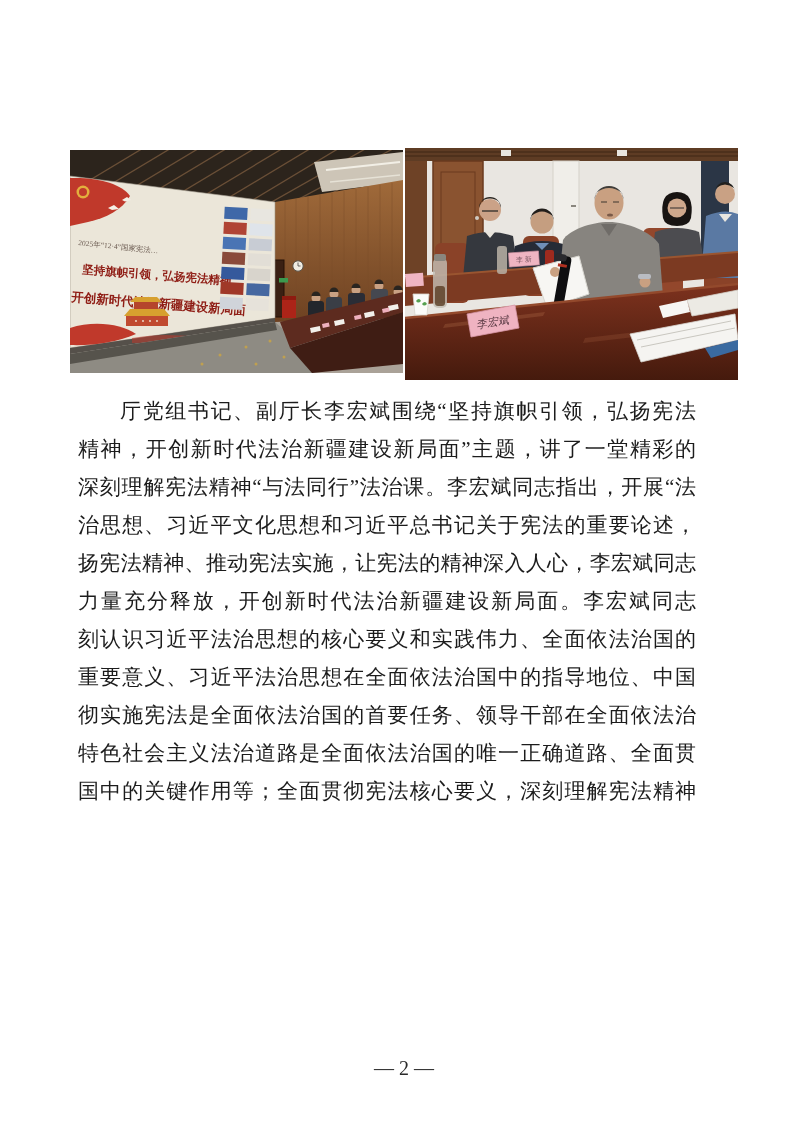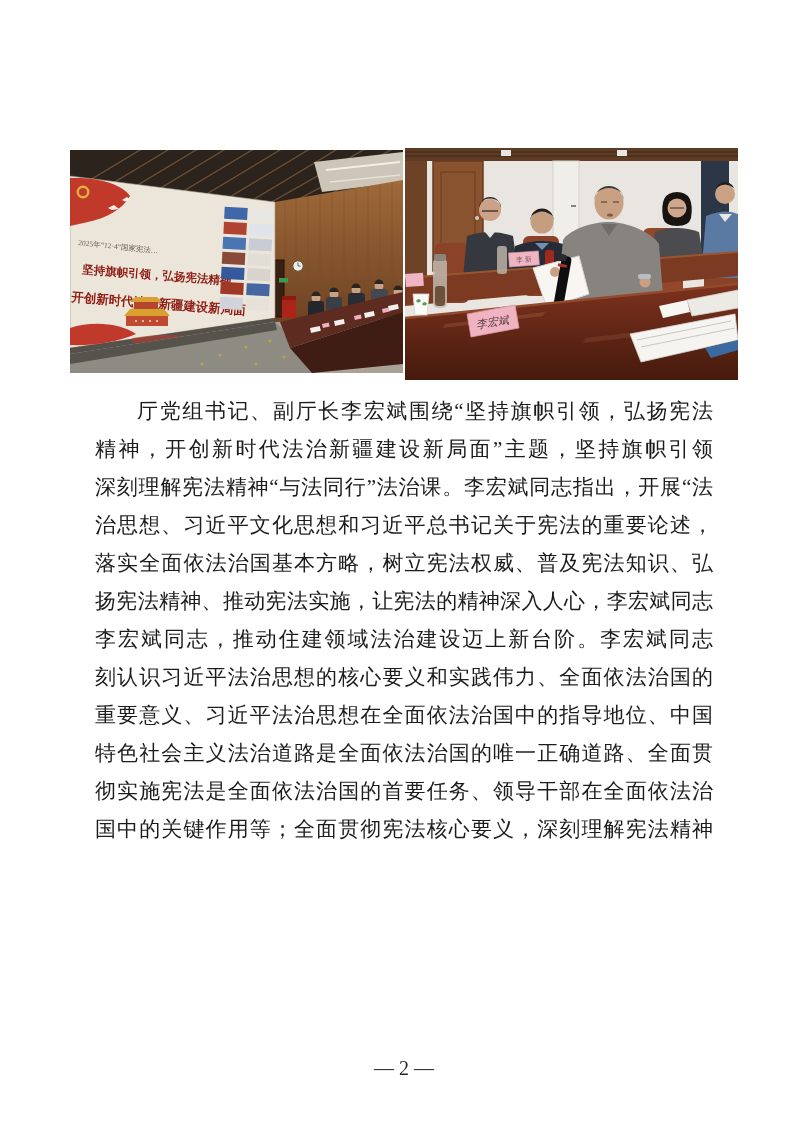--- a/index.html
+++ b/index.html
@@ -3,21 +3,21 @@
 <meta charset="utf-8">
 <style>
   html,body{margin:0;padding:0;background:#ffffff;}
   body{width:808px;height:1143px;position:relative;overflow:hidden;
        font-family:"Liberation Serif","DejaVu Serif",serif;color:#1b1b1b;}
   .page{position:absolute;inset:0;background:#ffffff;}
   .photo{position:absolute;overflow:hidden;background:#d8d4cc;}
   .photo svg{display:block;width:100%;height:100%;}
   .photo-left{left:70px;top:150px;width:333px;height:223px;}
   .photo-right{left:405px;top:148px;width:333px;height:232px;}
-  .article{position:absolute;left:95px;top:392px;width:618px;
+  .article{position:absolute;left:78px;top:392px;width:618px;
            font-size:21px;line-height:38px;color:#1c1c1c;}
   .article .line{text-align:justify;text-align-last:justify;height:38px;overflow:hidden;}
   .article .line:first-child{text-indent:2em;}
   .page-number{position:absolute;left:0;top:1057px;width:808px;text-align:center;
                font-size:20px;color:#2a2a2a;}
 </style>
 </head>
 <body>
 
 <div class="page">
@@ -309,27 +309,26 @@
         <line x1="236" y1="199" x2="330" y2="180" stroke="#c9c7c0" stroke-width="1"></line>
         <polygon points="282,152 333,142 333,160 287,168" fill="#eceae4" stroke="#d5d2ca" stroke-width="0.8"></polygon>
         <polygon points="300,200 333,192 333,202 306,210" fill="#3a6aa0"></polygon>
       </g>
       <polygon points="254,158 282,152 285,164 258,170" fill="#f7f6f3"></polygon>
     </svg>
   </div>
 
   <div class="article">
       <div class="line">厅党组书记、副厅长李宏斌围绕“坚持旗帜引领，弘扬宪法</div>
-      <div class="line">精神，开创新时代法治新疆建设新局面”主题，坚持旗帜引领</div>
+      <div class="line">精神，开创新时代法治新疆建设新局面”主题，讲了一堂精彩的</div>
       <div class="line">深刻理解宪法精神“与法同行”法治课。李宏斌同志指出，开展“法</div>
       <div class="line">治思想、习近平文化思想和习近平总书记关于宪法的重要论述，</div>
-      <div class="line">落实全面依法治国基本方略，树立宪法权威、普及宪法知识、弘</div>
       <div class="line">扬宪法精神、推动宪法实施，让宪法的精神深入人心，李宏斌同志</div>
-      <div class="line">李宏斌同志，推动住建领域法治建设迈上新台阶。李宏斌同志</div>
+      <div class="line">力量充分释放，开创新时代法治新疆建设新局面。李宏斌同志</div>
       <div class="line">刻认识习近平法治思想的核心要义和实践伟力、全面依法治国的</div>
       <div class="line">重要意义、习近平法治思想在全面依法治国中的指导地位、中国</div>
+      <div class="line">彻实施宪法是全面依法治国的首要任务、领导干部在全面依法治</div>
       <div class="line">特色社会主义法治道路是全面依法治国的唯一正确道路、全面贯</div>
-      <div class="line">彻实施宪法是全面依法治国的首要任务、领导干部在全面依法治</div>
       <div class="line">国中的关键作用等；全面贯彻宪法核心要义，深刻理解宪法精神</div>
     </div>
 
   <div class="page-number">— 2 —</div>
 </div>
 
 </body></html>

